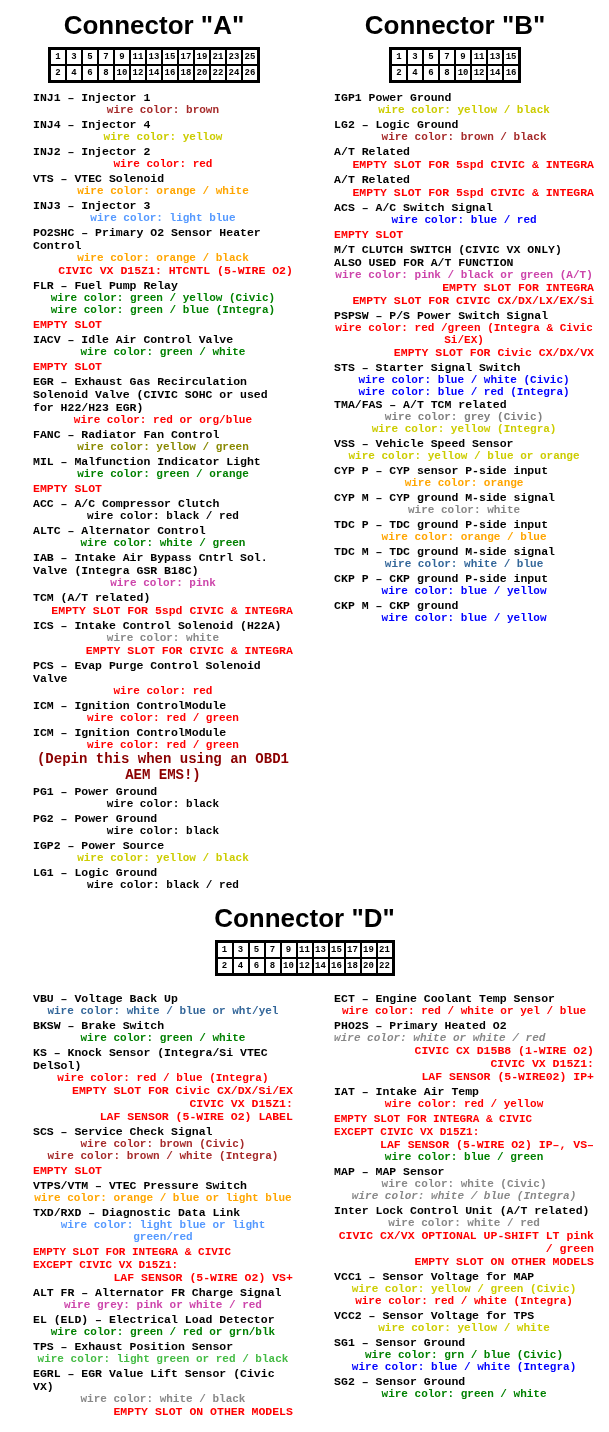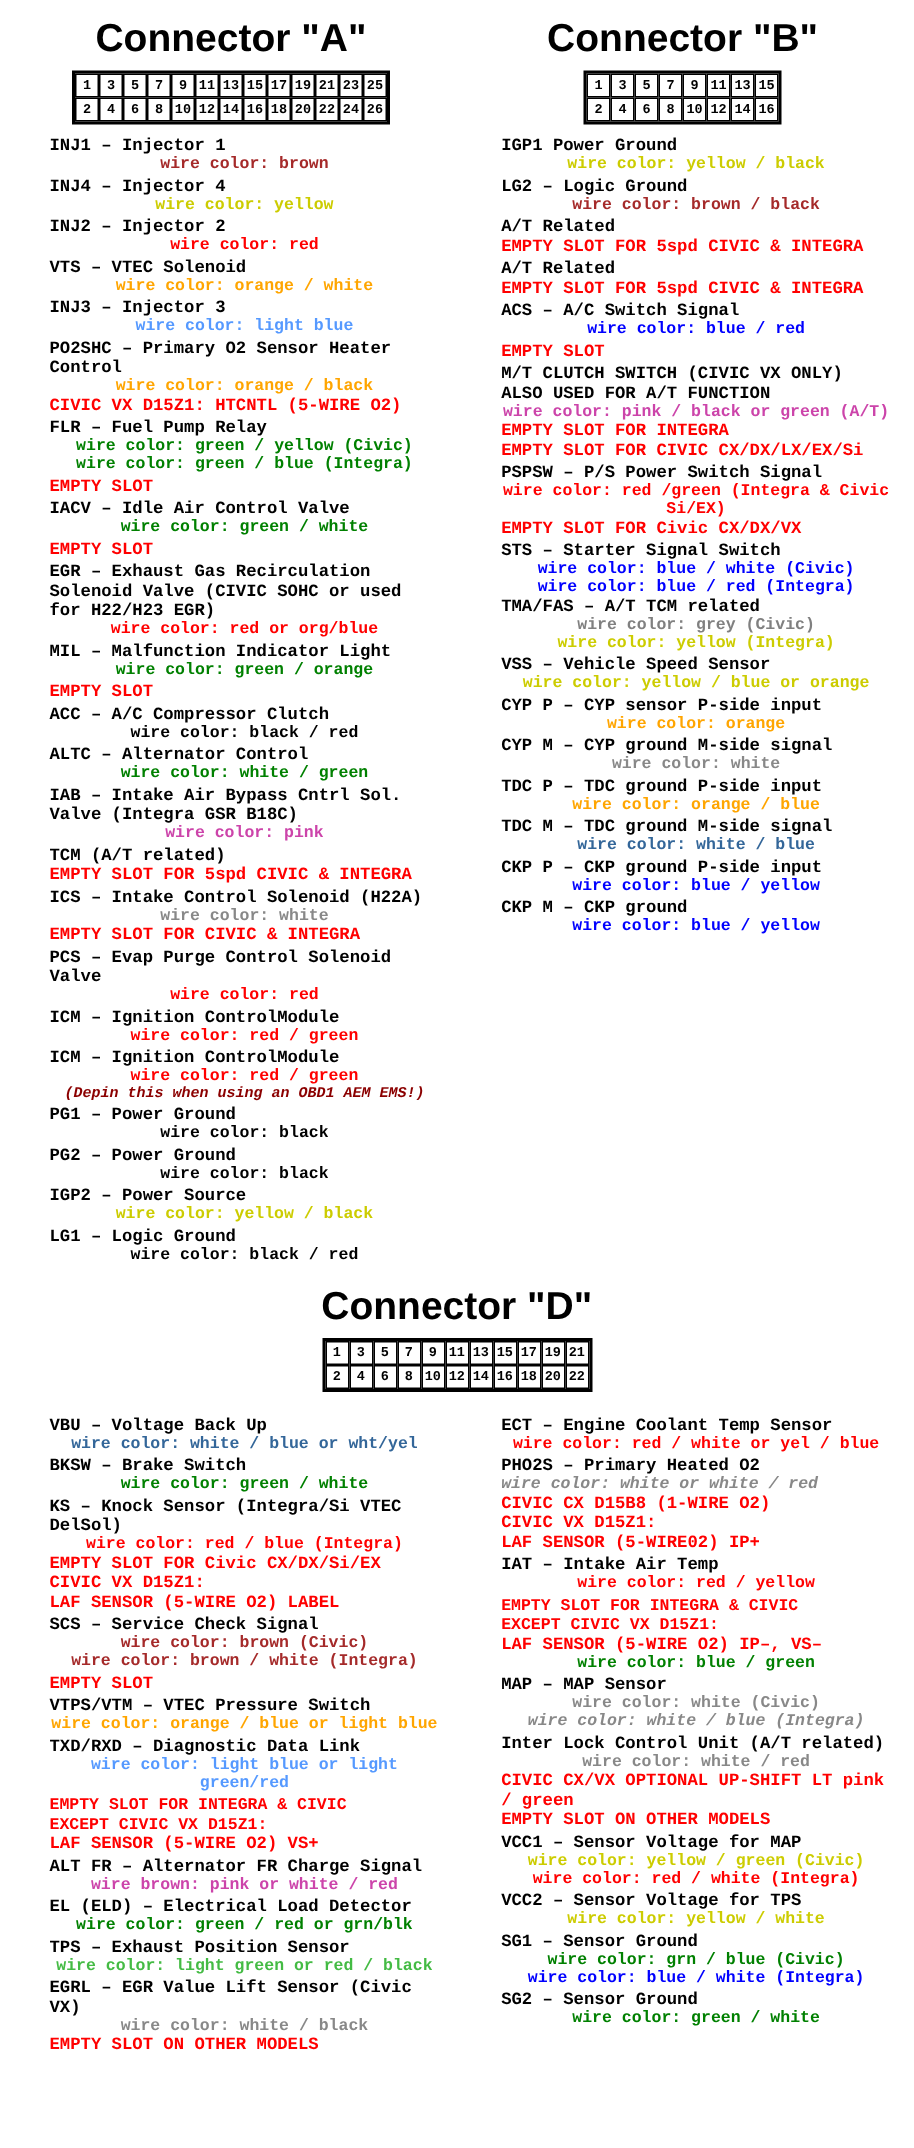--- a/index.html
+++ b/index.html
@@ -79,22 +79,22 @@
     .wire-black { color: black !important; }
     .wire-yellow-black { color: #cccc00 !important; }
     .wire-blue { color: blue !important; }
     .wire-blue-yellow { color: blue !important; }
     .wire-white-green { color: green !important; }
     .wire-red-green { color: red !important; }
     .wire-yellow-green { color: #888800 !important; }
     .wire-black-red2 { color: black !important; }
     .wire-red-blue { color: red !important; }
     .empty-slot { color: red !important; font-weight: bold; }
-    .empty-slot-text { color: red !important; font-weight: bold; display: block; text-align: left; }
-    .note-depin { color: #8B0000 !important; font-size: 10px; text-align: center; display: block; font-style: italic; }
+    .empty-slot-text { color: red !important; font-weight: bold; display: block; text-align: right; }
+    .note-depin { color: #8B0000 !important; font-size: 14px; text-align: center; display: block; }
     .connector-d-section {
       margin-top: 10px;
     }
     .connector-d-title {
       font-size: 26px;
       font-weight: bold;
       font-family: Arial, sans-serif;
       text-align: center;
       margin-bottom: 6px;
     }
@@ -196,20 +196,24 @@
           <span class="wire-color wire-green">wire color: green / white</span>
         </li>
         <li>
           <span class="empty-slot">EMPTY SLOT</span>
         </li>
         <li>
           <span class="pin-name">EGR – Exhaust Gas Recirculation Solenoid Valve (CIVIC SOHC or used for H22/H23 EGR)</span>
           <span class="wire-color wire-red">wire color: red or org/blue</span>
         </li>
         <li>
+          <span class="pin-name">FANC – Radiator Fan Control</span>
+          <span class="wire-color wire-yellow-green">wire color: yellow / green</span>
+        </li>
+        <li>
           <span class="pin-name">MIL – Malfunction Indicator Light</span>
           <span class="wire-color wire-green">wire color: green / orange</span>
         </li>
         <li>
           <span class="empty-slot">EMPTY SLOT</span>
         </li>
         <li>
           <span class="pin-name">ACC – A/C Compressor Clutch</span>
           <span class="wire-color wire-black">wire color: black / red</span>
         </li>
@@ -431,21 +435,21 @@
           <li>
             <span class="pin-name">TXD/RXD – Diagnostic Data Link</span>
             <span class="wire-color wire-lightblue">wire color: light blue or light green/red</span>
           </li>
           <li>
             <span class="empty-slot" style="font-size:11px;">EMPTY SLOT FOR INTEGRA &amp; CIVIC<br>EXCEPT CIVIC VX D15Z1:</span>
             <span class="empty-slot-text">LAF SENSOR (5-WIRE O2) VS+</span>
           </li>
           <li>
             <span class="pin-name">ALT FR – Alternator FR Charge Signal</span>
-            <span class="wire-color wire-pink">wire brown: pink or white / red</span>
+            <span class="wire-color wire-pink">wire grey: pink or white / red</span>
           </li>
           <li>
             <span class="pin-name">EL (ELD) – Electrical Load Detector</span>
             <span class="wire-color wire-green-red">wire color: green / red or grn/blk</span>
           </li>
           <li>
             <span class="pin-name">TPS – Exhaust Position Sensor</span>
             <span class="wire-color wire-lightgreen">wire color: light green or red / black</span>
           </li>
           <li>

